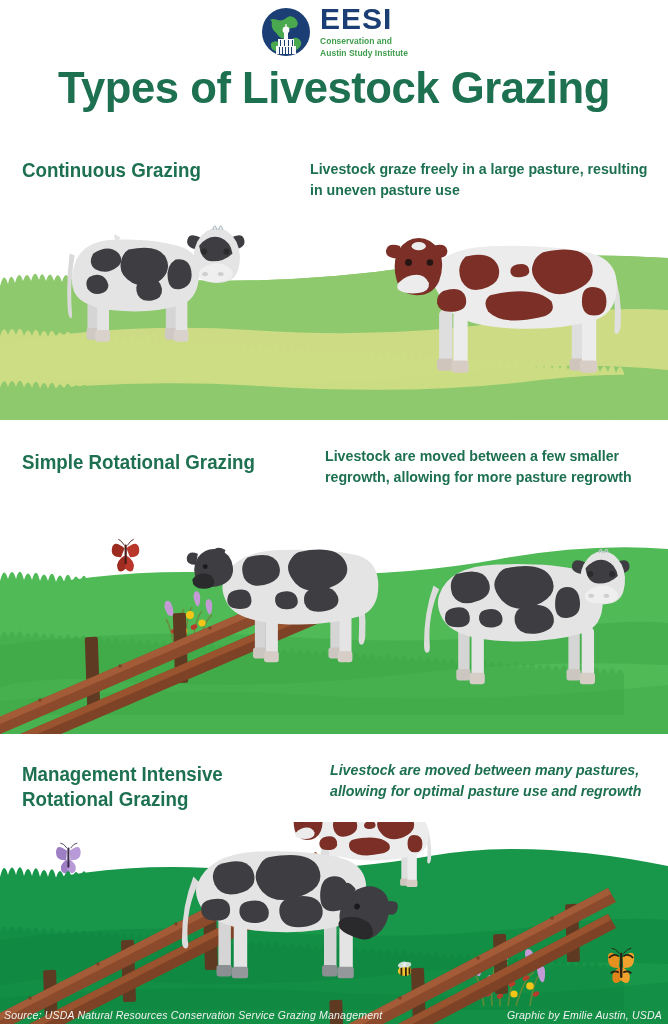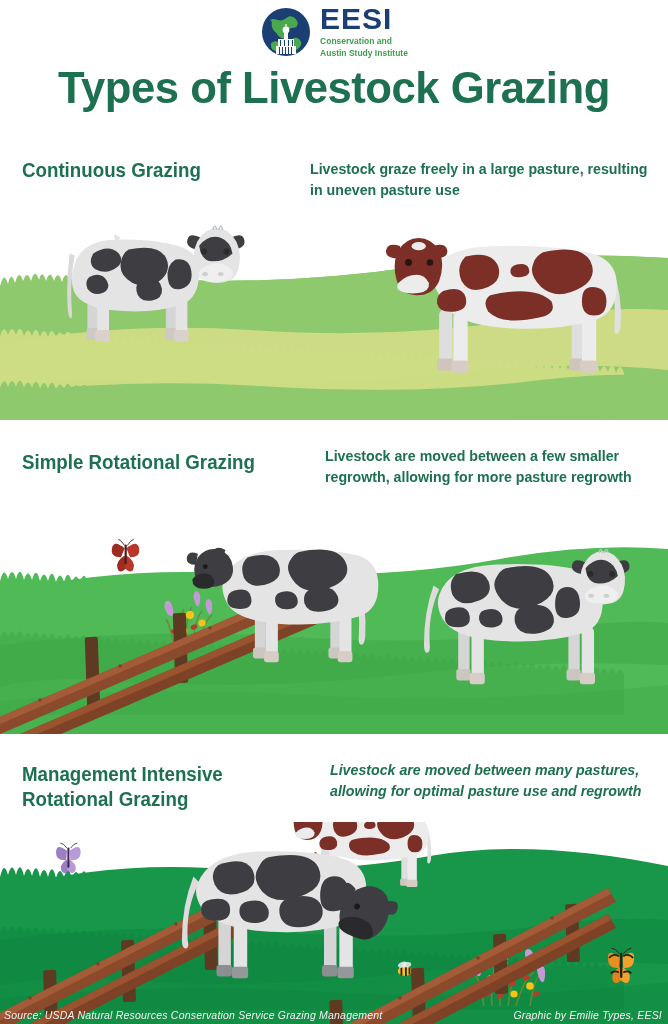--- a/index.html
+++ b/index.html
@@ -486,15 +486,15 @@
           <path d="M44 6 q12 -8 14 2 q2 10 -12 10 z" fill="#3e3e42"></path>
           <path d="M8 10 q10 -14 22 -14 q14 0 20 16 q6 16 -2 30 q-8 12 -24 10 q-16 -2 -20 -16 q-4 -14 4 -26 z" fill="#3e3e42"></path>
           <path d="M8 40 q8 -8 20 -8 q12 0 16 10 q2 8 -10 10 q-16 2 -24 -2 q-6 -4 -2 -10 z" fill="#2a2a2d"></path>
           <circle cx="18" cy="22" r="3" fill="#1a1a1c"></circle>
         </g>
       </g>
     </svg>
   </div>
 
   <div class="footer-left">Source: USDA Natural Resources Conservation Service  Grazing Management</div>
-  <div class="footer-right">Graphic by Emilie Types, EESI</div>
+  <div class="footer-right">Graphic by Emilie Austin, USDA</div>
 
 </div>
 
 </body></html>

